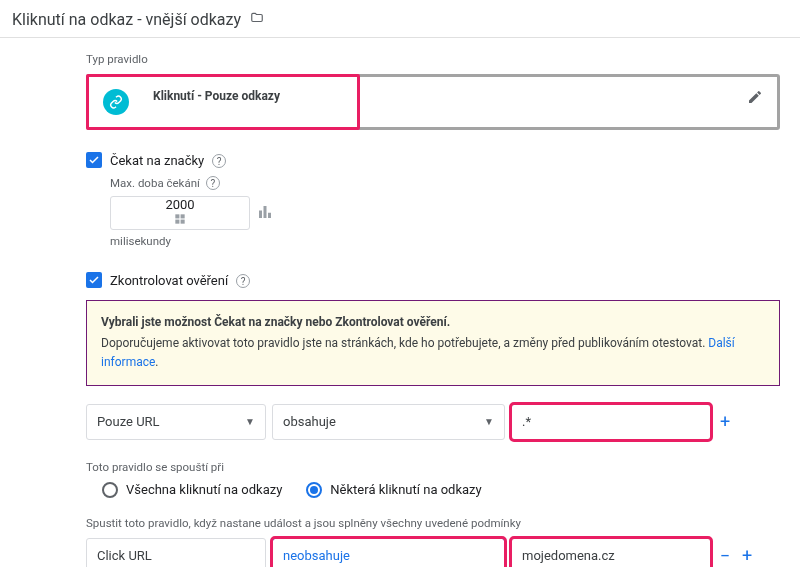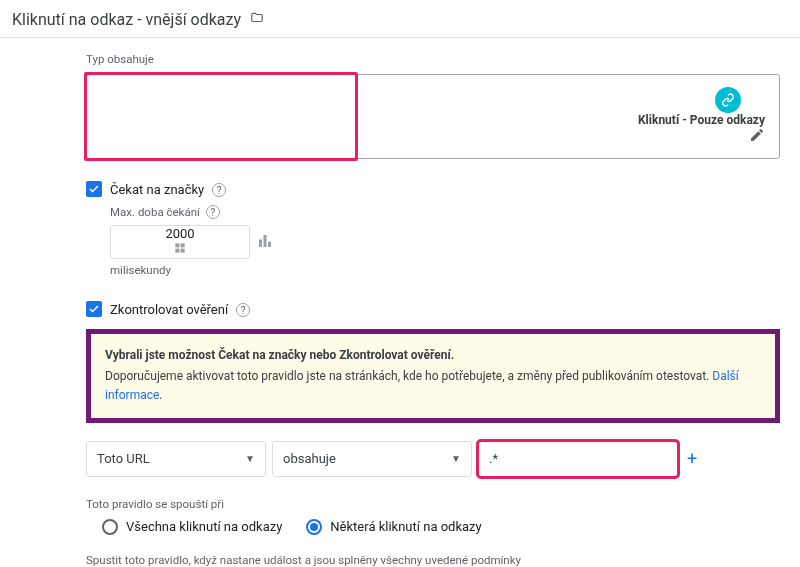--- a/index.html
+++ b/index.html
@@ -5,50 +5,50 @@
   * { box-sizing: border-box; margin: 0; padding: 0; }
   body { font-family: Roboto, Arial, sans-serif; font-size: 13px; color: #202124; background: #fff; width: 800px; }
   
   .header { padding: 10px 12px 8px; border-bottom: 1px solid #e0e0e0; display: flex; align-items: center; gap: 8px; }
   .header-title { font-size: 16px; font-weight: 400; color: #3c4043; }
   .folder-icon { color: #5f6368; }
   
   .content { padding: 14px 20px 20px 86px; }
   .section-label { font-size: 11.5px; color: #5f6368; margin-bottom: 8px; }
   
-  .trigger-card { border: 1px solid #a3a3a3; border-radius: 3px; display: flex; align-items: flex-end; padding: 12px 14px; position: relative; margin-bottom: 22px; flex-direction: column; }
+  .trigger-card { border: 3px solid #a3a3a3; border-radius: 3px; display: flex; align-items: flex-start; padding: 12px 14px; position: relative; margin-bottom: 22px; }
   .trigger-card .highlight-box { position: absolute; left: -3px; top: -3px; width: 274px; height: calc(100% + 6px); border: 3px solid #e91e63; border-radius: 2px; pointer-events: none; }
   .circle-icon { width: 26px; height: 26px; border-radius: 50%; background: #00bcd4; display: flex; align-items: center; justify-content: center; margin-right: 24px; }
   .trigger-label { font-size: 12px; font-weight: 700; color: #3c4043; }
   .edit-icon { margin-left: auto; color: #5f6368; }
   
   .checkbox-row { display: flex; align-items: flex-end; gap: 8px; margin-bottom: 8px; }
   .checkbox { width: 16px; height: 16px; background: #1a73e8; border-radius: 2px; display: flex; align-items: center; justify-content: center; }
   .checkbox svg { width: 12px; height: 12px; }
   .help-icon { width: 14px; height: 14px; border: 1px solid #9aa0a6; border-radius: 50%; display: inline-flex; align-items: center; justify-content: center; font-size: 10px; color: #5f6368; }
   
   .sub-block { margin-left: 24px; margin-bottom: 24px; }
   .sub-label { font-size: 11.5px; color: #5f6368; margin-bottom: 6px; display: flex; align-items: center; gap: 6px; }
   .wait-input-row { display: flex; align-items: center; gap: 6px; margin-bottom: 4px; }
   .wait-input { width: 140px; height: 34px; border: 1px solid #dadce0; border-radius: 3px; padding: 0 10px; font-size: 13px; display: flex; align-items: center; justify-content: space-between; flex-direction: column; }
   .stepper { color: #9aa0a6; }
   .wait-unit { font-size: 11.5px; color: #5f6368; }
   .building-icon { color: #9aa0a6; }
   
   .check-validation { margin-bottom: 12px; }
   
-  .info-box { background: #fefbe8; border: 5px solid #701a75; padding: 12px 14px; margin-bottom: 18px; font-size: 12px; color: #3c4043; line-height: 1.6; }
+  .info-box { background: #fefbe8; border: 1px solid #701a75; padding: 12px 14px; margin-bottom: 18px; font-size: 12px; color: #3c4043; line-height: 1.6; }
   .info-box .bold { font-weight: 700; margin-bottom: 2px; }
   .info-box a { color: #1a73e8; text-decoration: none; }
   
   .condition-label { font-size: 11.5px; color: #5f6368; margin-bottom: 8px; }
   .condition-row { display: flex; align-items: center; gap: 6px; margin-bottom: 20px; }
   .select { height: 36px; border: 1px solid #dadce0; border-radius: 3px; display: flex; align-items: center; justify-content: space-between; padding: 0 10px; font-size: 13px; color: #3c4043; background: #fff; }
   .select.w1 { width: 180px; }
-  .select.w2 { width: 200px; }
+  .select.w2 { width: 233px; }
   .select .caret { color: #5f6368; font-size: 10px; }
   .text-input { height: 36px; border: 1px solid #dadce0; border-radius: 3px; padding: 0 10px; font-size: 13px; width: 200px; display: flex; align-items: center; color: #3c4043; }
   .highlighted { outline: 3px solid #e91e63; outline-offset: -1px; }
   .blue-border { border-color: #1a73e8; color: #1a73e8; }
   .plus-btn, .minus-btn { color: #1a73e8; font-size: 18px; font-weight: 400; width: 16px; text-align: center; }
   
   .radio-row { display: flex; align-items: center; gap: 24px; margin-left: 16px; margin-bottom: 18px; }
   .radio-item { display: flex; align-items: center; gap: 8px; font-size: 13px; }
   .radio { width: 16px; height: 16px; border: 2px solid #5f6368; border-radius: 50%; display: flex; align-items: center; justify-content: center; }
   .radio.checked { border-color: #1a73e8; }
@@ -61,21 +61,21 @@
   <span class="header-title">Kliknutí na odkaz - vnější odkazy</span>
   <span class="folder-icon">
     <svg width="16" height="14" viewBox="0 0 24 24" fill="none" stroke="currentColor" stroke-width="2">
         <path d="M3 6a2 2 0 012-2h4l2 2h8a2 2 0 012 2v8a2 2 0 01-2 2H5a2 2 0 01-2-2V6z"></path>
       </svg>
   </span>
 </div>
 
 <div class="content">
 
-  <div class="section-label">Typ obsahuje</div>
+  <div class="section-label">Typ pravidlo</div>
   <div class="trigger-card">
     <div class="highlight-box"></div>
     <span class="circle-icon">
       <svg width="14" height="14" viewBox="0 0 24 24" fill="none" stroke="#fff" stroke-width="2.5">
           <path d="M10 13a5 5 0 007 0l3-3a5 5 0 00-7-7l-1 1"></path>
           <path d="M14 11a5 5 0 00-7 0l-3 3a5 5 0 007 7l1-1"></path>
         </svg>
     </span>
     <span class="trigger-label">Kliknutí - Pouze odkazy</span>
     <span class="edit-icon">
@@ -132,21 +132,21 @@
 
   <div class="info-box">
     <div class="bold">Vybrali jste možnost Čekat na značky nebo Zkontrolovat ověření.</div>
     <div>
       <span>Doporučujeme aktivovat toto pravidlo jste na stránkách, kde ho potřebujete, a změny před publikováním otestovat. </span><a href="#">Další informace</a>.
     </div>
   </div>
 
   <div class="condition-row">
     <div class="select w1">
-      <span>Toto URL</span>
+      <span>Pouze URL</span>
         <span class="caret">▼</span>
     </div>
     <div class="select w2">
       <span>obsahuje</span>
         <span class="caret">▼</span>
     </div>
     <div class="text-input highlighted">
       <span>.*</span>
     </div>
     <span class="plus-btn">+</span>

